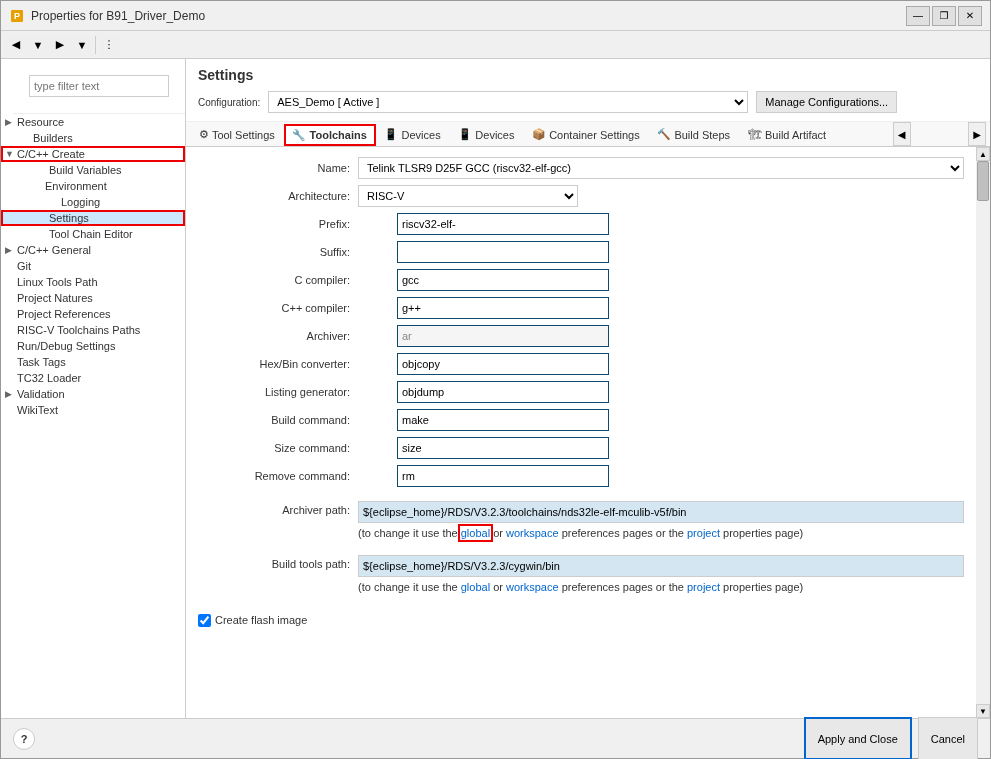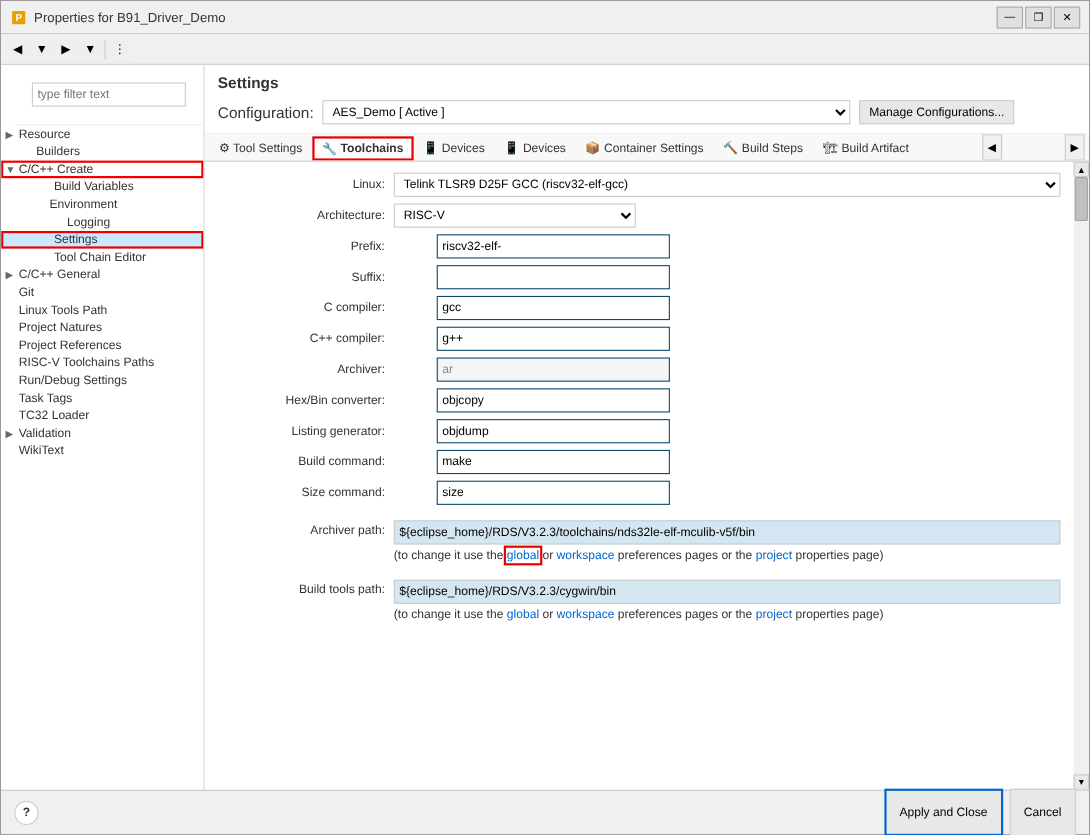--- a/index.html
+++ b/index.html
@@ -28,21 +28,21 @@
     .tree-item.highlighted { outline: 2px solid #e00; outline-offset: -2px; }
     .tree-arrow { width: 12px; font-size: 9px; color: #666; flex-shrink: 0; }
     .tree-label { font-size: 11px; color: #333; }
 
     .main { flex: 1; display: flex; flex-direction: column; background: white; overflow: hidden; }
     
     .main-header { padding: 8px 12px; border-bottom: 1px solid #eee; flex-shrink: 0; }
     .main-title { font-size: 14px; font-weight: bold; color: #333; margin-bottom: 8px; }
     
     .config-row { display: flex; align-items: center; gap: 8px; }
-    .config-label { font-size: 14px; color: #333; }
+    .config-label { font-size: 10px; color: #333; }
     .config-select { height: 22px; border: 1px solid #ccc; padding: 0 4px; font-size: 11px; flex: 1; max-width: 480px; background: white; }
     .config-btn { height: 22px; padding: 0 8px; border: 1px solid #ccc; background: #e8e8e8; font-size: 11px; cursor: pointer; }
 
     .tabs-bar { display: flex; align-items: center; border-bottom: 1px solid #ccc; background: #f8f8f8; padding: 0 4px; flex-shrink: 0; overflow: hidden; }
     .tab { display: flex; align-items: center; padding: 4px 8px; border: 1px solid transparent; border-bottom: none; cursor: pointer; font-size: 11px; color: #333; white-space: nowrap; gap: 3px; }
     .tab.active { background: white; border-color: #ccc; border-bottom-color: white; margin-bottom: -1px; z-index: 1; font-weight: bold; outline: 2px solid #e00; outline-offset: -2px; }
     .tabs-scroll-btn { width: 18px; height: 24px; display: flex; align-items: center; justify-content: center; border: 1px solid #ccc; background: #f0f0f0; cursor: pointer; font-size: 10px; margin-left: auto; }
 
     .form-area { flex: 1; overflow-y: auto; padding: 10px 12px; }
     
@@ -250,21 +250,21 @@
           <span>Build Artifact</span>
         </div>
         <button class="tabs-scroll-btn">◀</button>
         <button class="tabs-scroll-btn">▶</button>
       </div>
 
       <div style="display:flex; flex:1; overflow:hidden;">
         <div class="form-area">
 
           <div class="form-row">
-            <span class="form-label">Linux:</span>
+            <span class="form-label">Name:</span>
             <select class="form-select">
               <option value="Telink TLSR9 D25F GCC (riscv32-elf-gcc)">Telink TLSR9 D25F GCC (riscv32-elf-gcc)</option>
             </select>
           </div>
 
           <div class="form-row">
             <span class="form-label">Architecture:</span>
             <select class="form-select-small">
               <option value="RISC-V">RISC-V</option>
             </select>
@@ -308,20 +308,24 @@
           <div class="form-row">
             <span class="form-label">Build command:</span>
             <input class="form-input" type="text" value="make" style="">
           </div>
 
           <div class="form-row">
             <span class="form-label">Size command:</span>
             <input class="form-input" type="text" value="size" style="">
           </div>
 
+          <div class="form-row">
+            <span class="form-label">Remove command:</span>
+            <input class="form-input" type="text" value="rm" style="">
+          </div>
 
           <div class="section-gap"></div>
 
           <div class="path-row">
             <span class="path-label">Archiver path:</span>
             <div class="path-content">
               <input class="path-input" type="text" value="${eclipse_home}/RDS/V3.2.3/toolchains/nds32le-elf-mculib-v5f/bin" style="">
               <div class="path-hint">
                 <span>(to change it use the </span><a href="#" class="highlighted">global</a><span> or </span><a href="#">workspace</a><span> preferences pages or the </span><a href="#">project</a><span> properties page)</span>
               </div>
@@ -335,20 +339,24 @@
             <div class="path-content">
               <input class="path-input" type="text" value="${eclipse_home}/RDS/V3.2.3/cygwin/bin" style="">
               <div class="path-hint">
                 <span>(to change it use the </span><a href="#">global</a><span> or </span><a href="#">workspace</a><span> preferences pages or the </span><a href="#">project</a><span> properties page)</span>
               </div>
             </div>
           </div>
 
           <div class="section-gap"></div>
 
+          <div class="checkbox-row">
+            <input type="checkbox" checked="" style="">
+            <span class="checkbox-label">Create flash image</span>
+          </div>
 
         </div>
 
         <div class="vscroll">
           <button class="vscroll-btn">▲</button>
           <div class="vscroll-track">
             <div class="vscroll-thumb"></div>
           </div>
           <button class="vscroll-btn">▼</button>
         </div>

